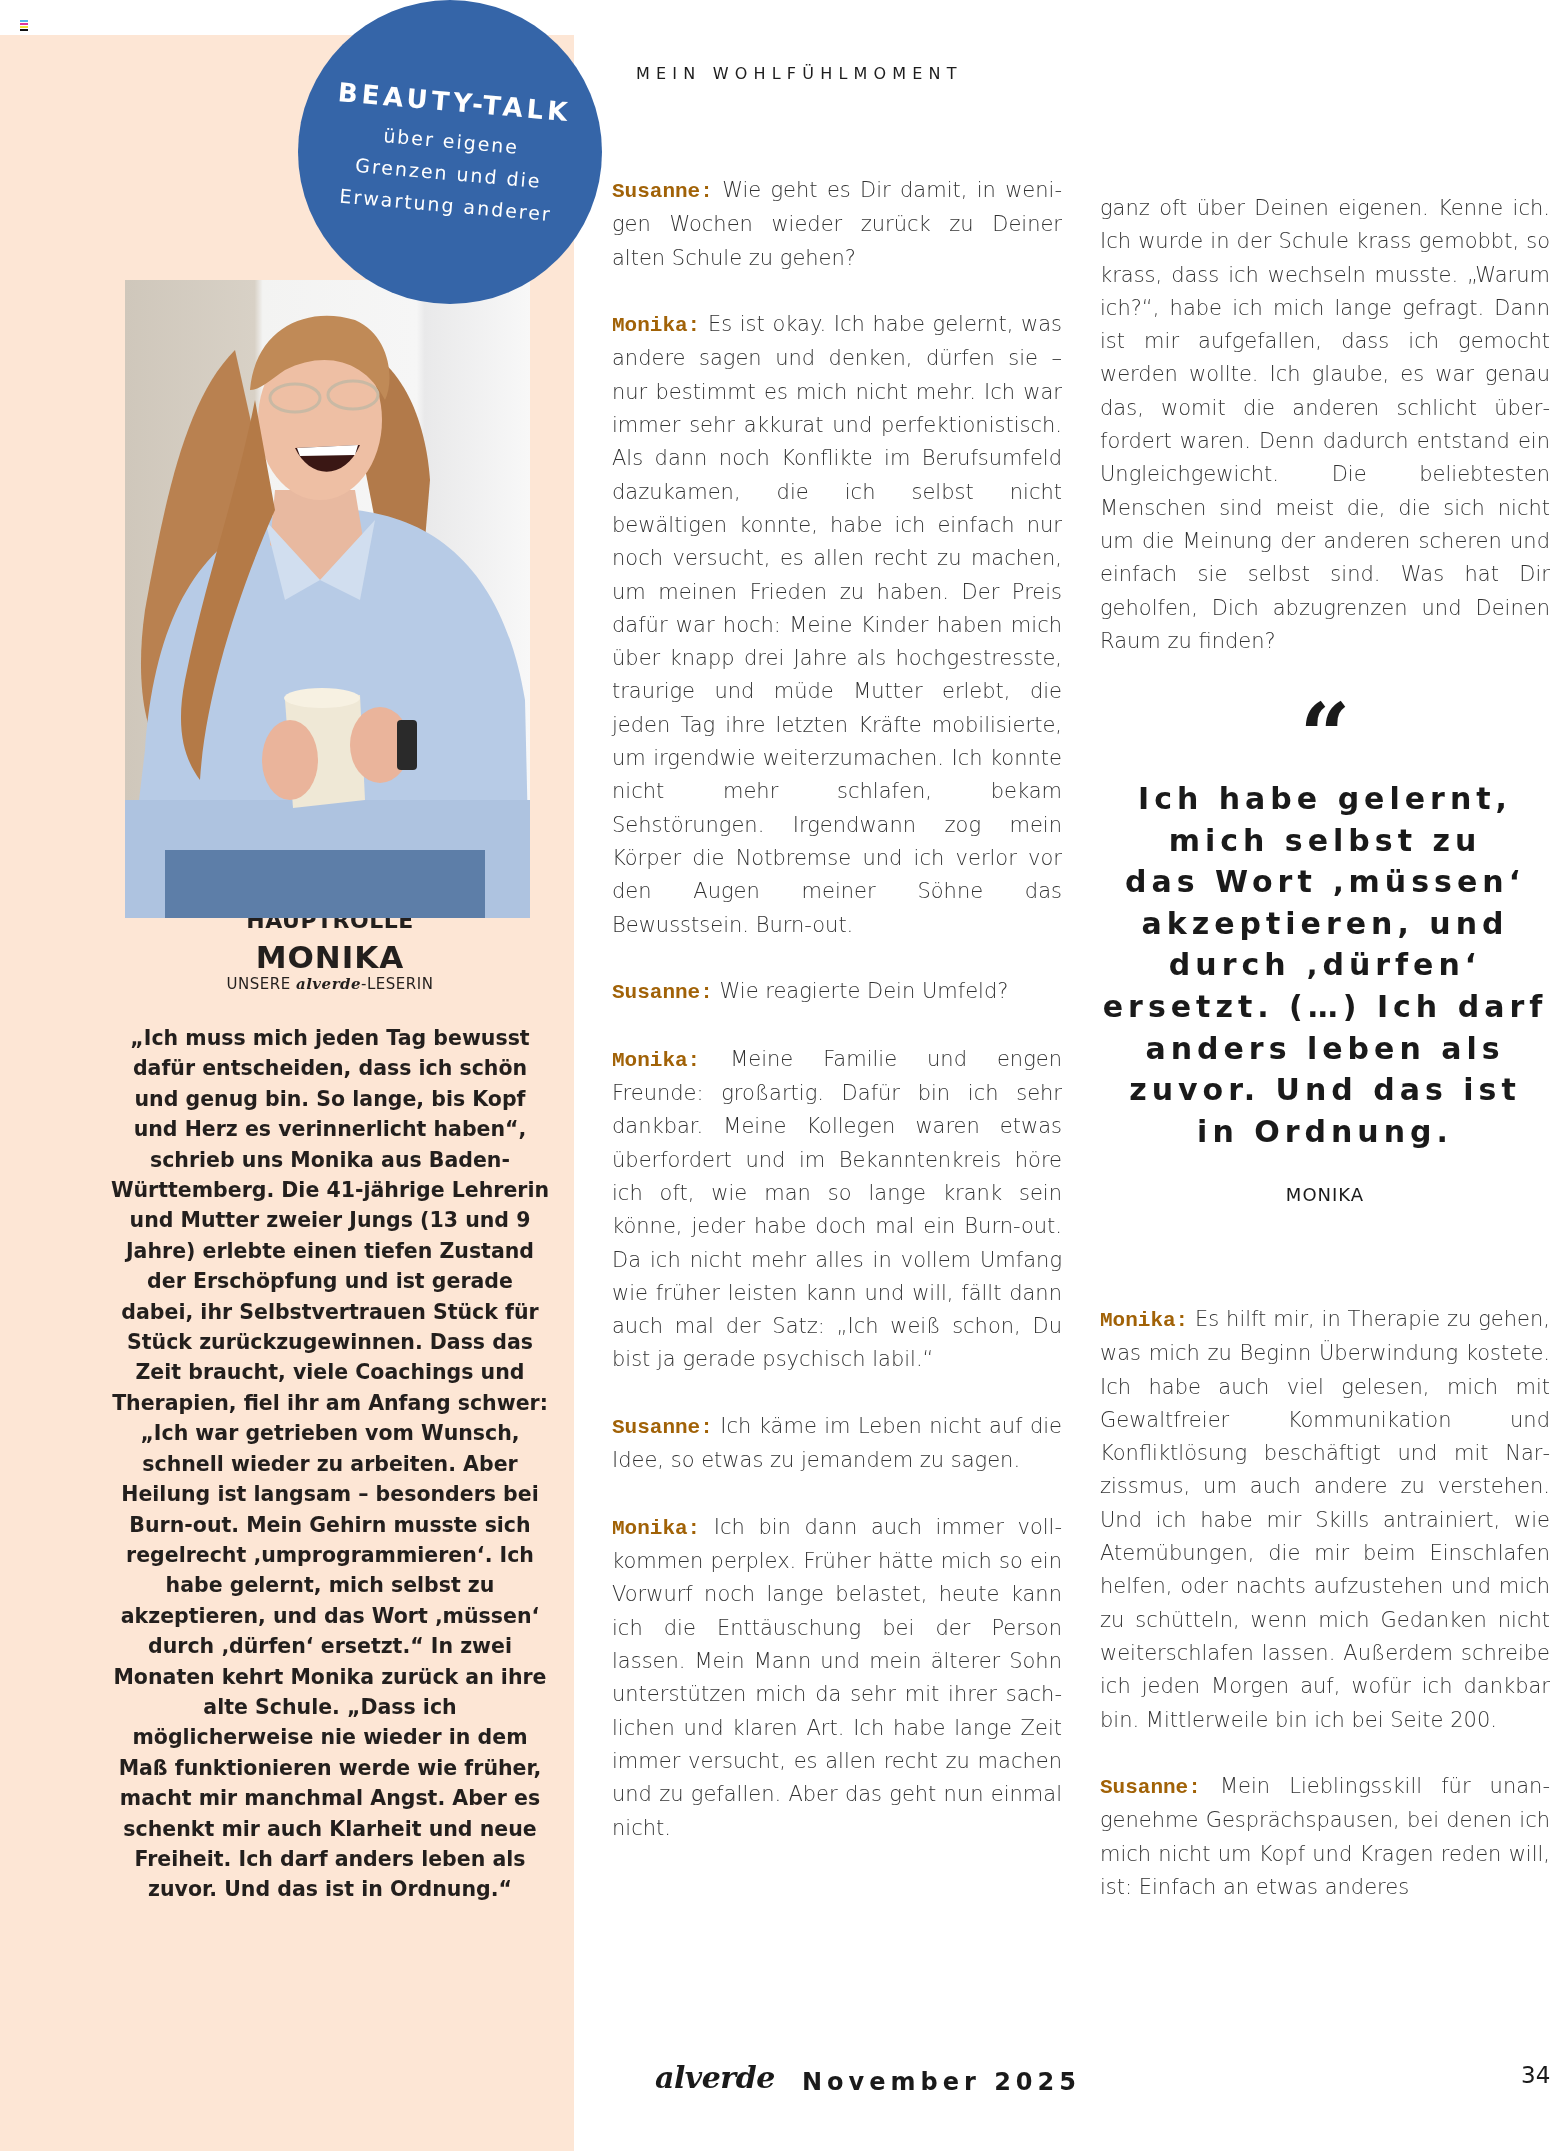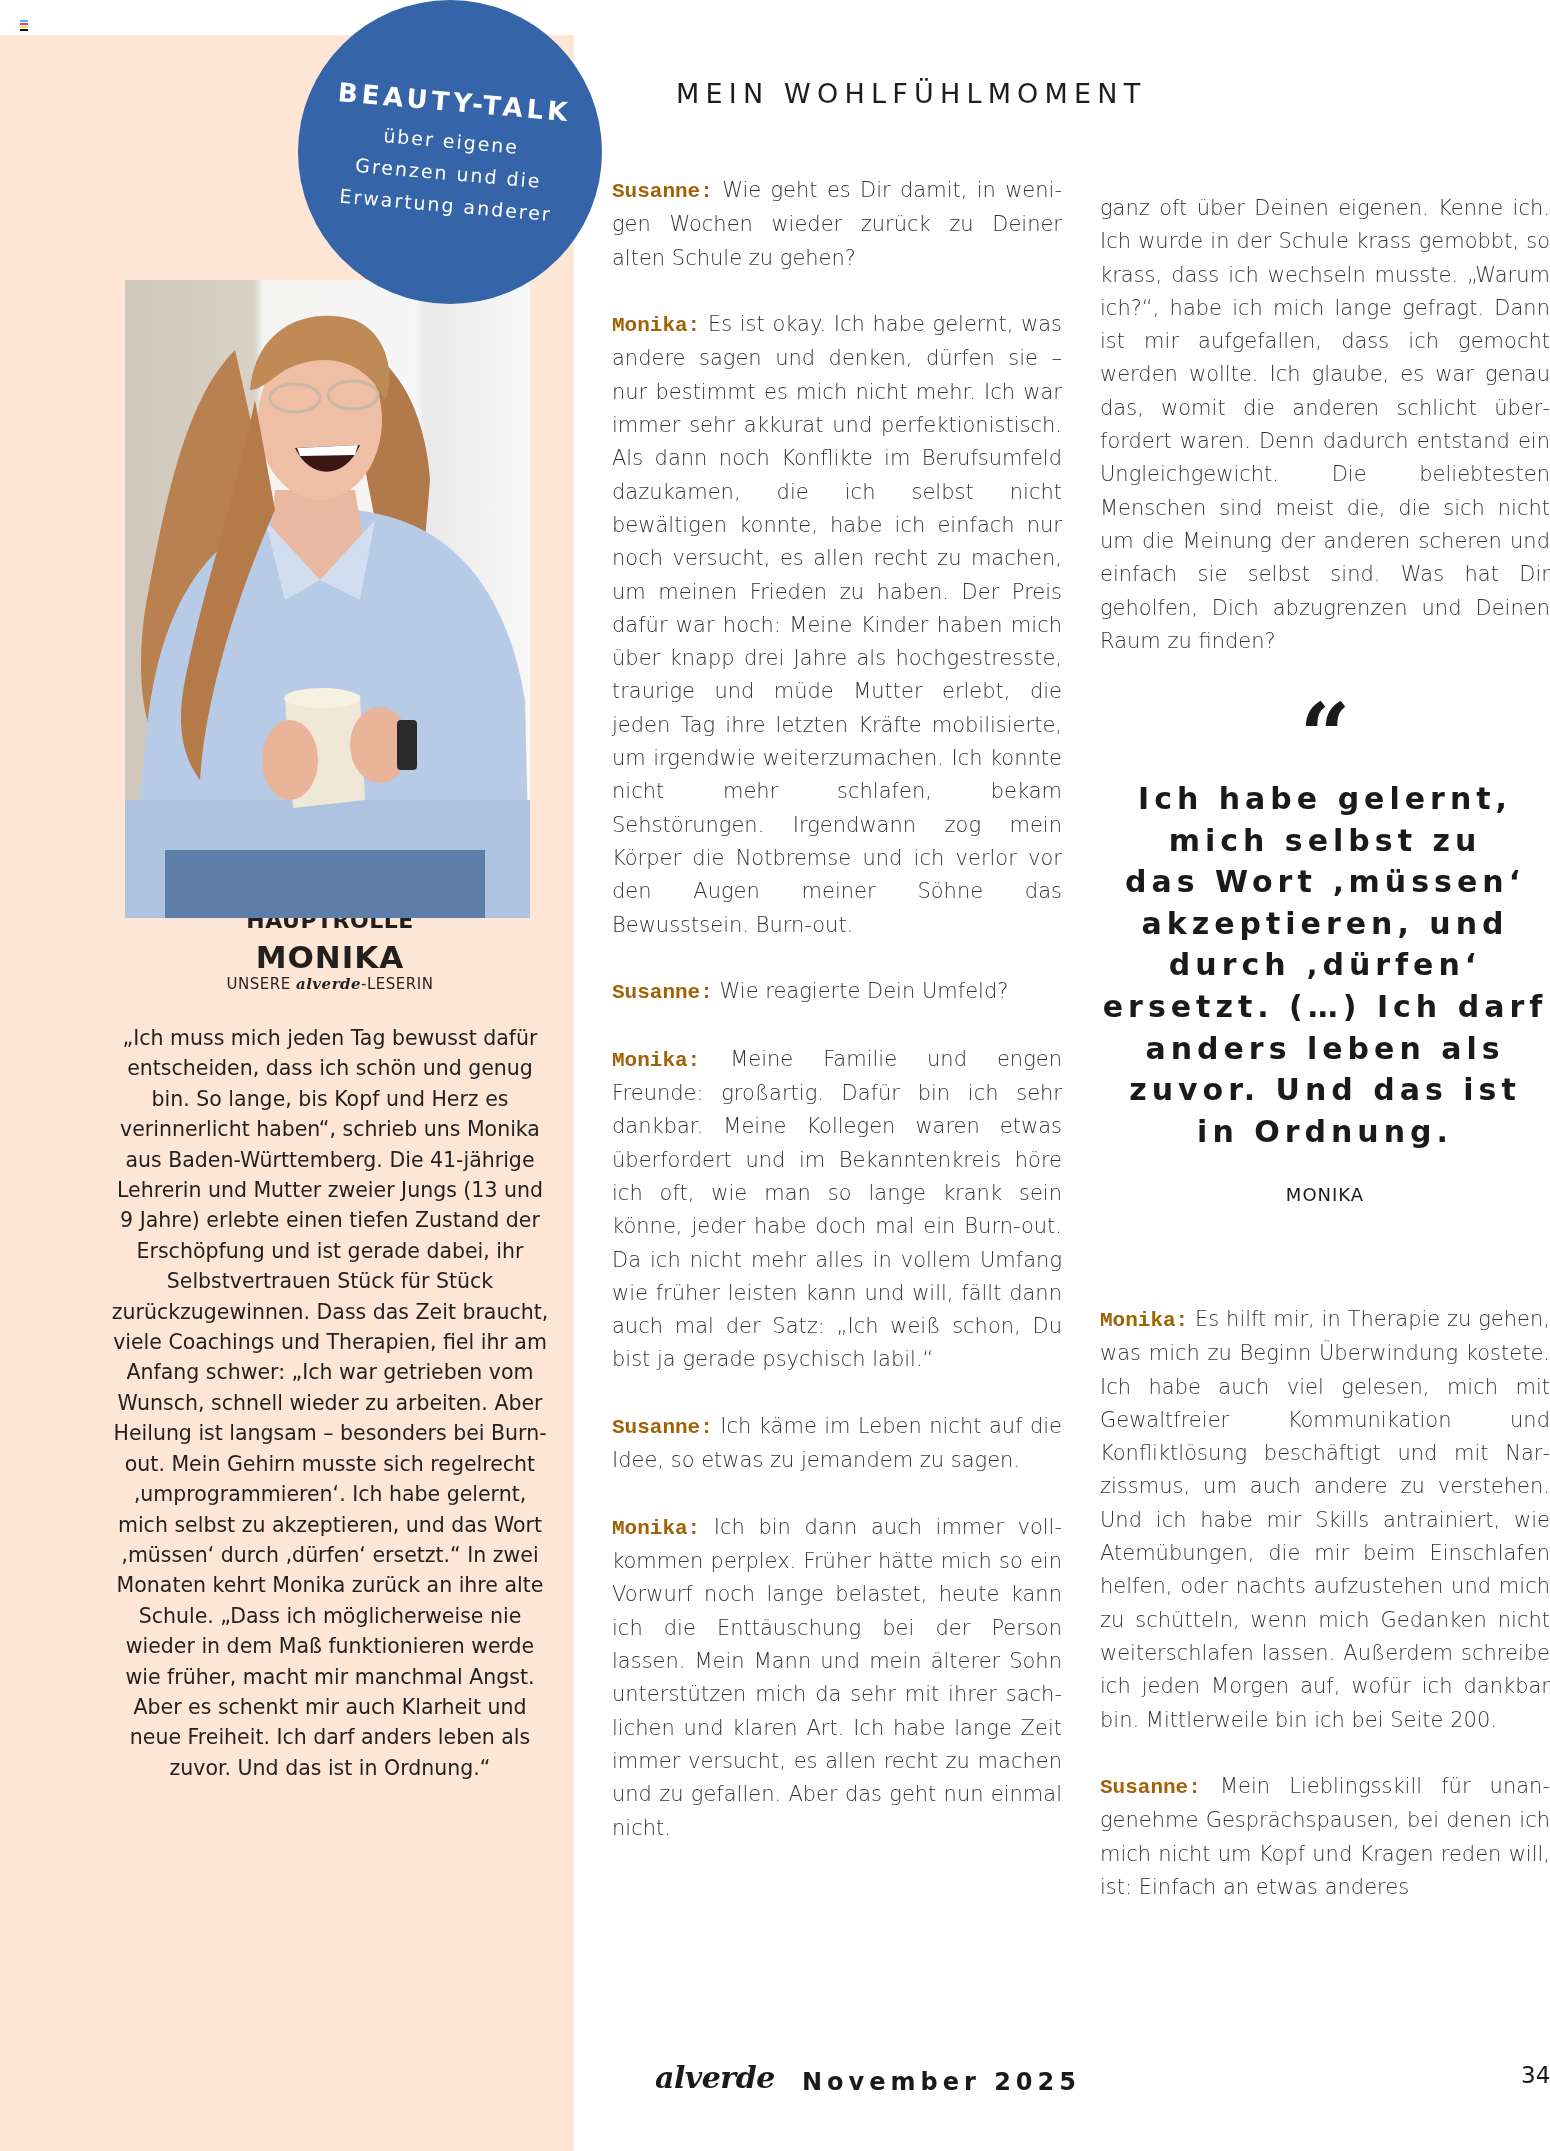--- a/index.html
+++ b/index.html
@@ -38,27 +38,27 @@
   .profile {
     position:absolute; left:100px; top:896px; width:460px; text-align:center;
     font-family:"DejaVu Sans", sans-serif; color:#231f1d;
   }
   .profile .role { font-size:22px; font-weight:bold; letter-spacing:0.5px; margin-top:12px; }
   .profile .name { font-size:31px; font-weight:bold; margin-top:6px; letter-spacing:1px; }
   .profile .reader { font-size:15px; letter-spacing:0.5px; }
   .profile .reader b { font-family:"DejaVu Serif", serif; font-style:italic; font-weight:bold; }
   .profile .intro {
     font-size:20.5px; line-height:30.4px; margin-top:30px; padding:0 10px;
-    font-weight:400;
+    font-weight:700;
     text-align:center;
   }
   .kicker {
-    position:absolute; left:636px; top:78px;
-    font-family:"DejaVu Sans", sans-serif; font-size:27px;
-    letter-spacing:6.2px; color:#1d1d1d;margin-left:40px;
+    position:absolute; left:636px; top:64px;
+    font-family:"DejaVu Sans", sans-serif; font-size:16px;
+    letter-spacing:6.2px; color:#1d1d1d;
   }
   .col {
     position:absolute; width:450px;
     font-family:"DejaVu Sans", sans-serif; font-size:21px; line-height:33.3px;
     color:#333333; text-align:justify; hyphens:manual; font-weight:300;
   }
   .col p { margin:0 0 33.3px 0; }
   .col p:last-child { margin-bottom:0; }
   .speaker {
     font-family:Liberation Mono, monospace; font-weight:bold; color:#a16207;

